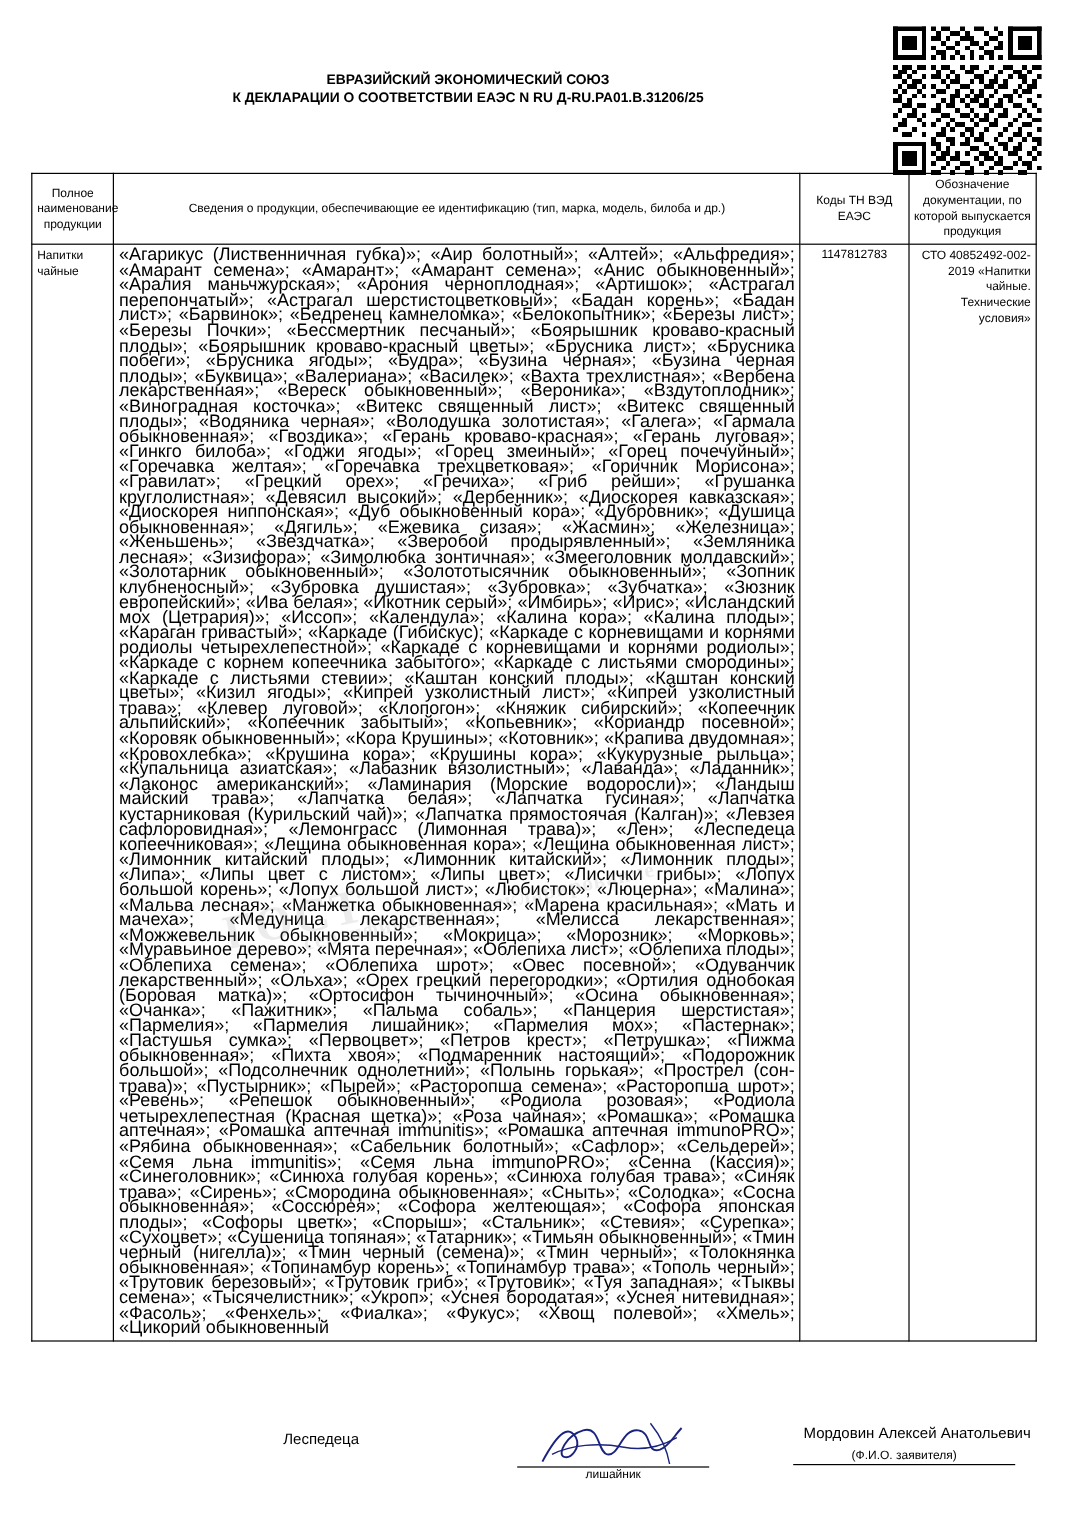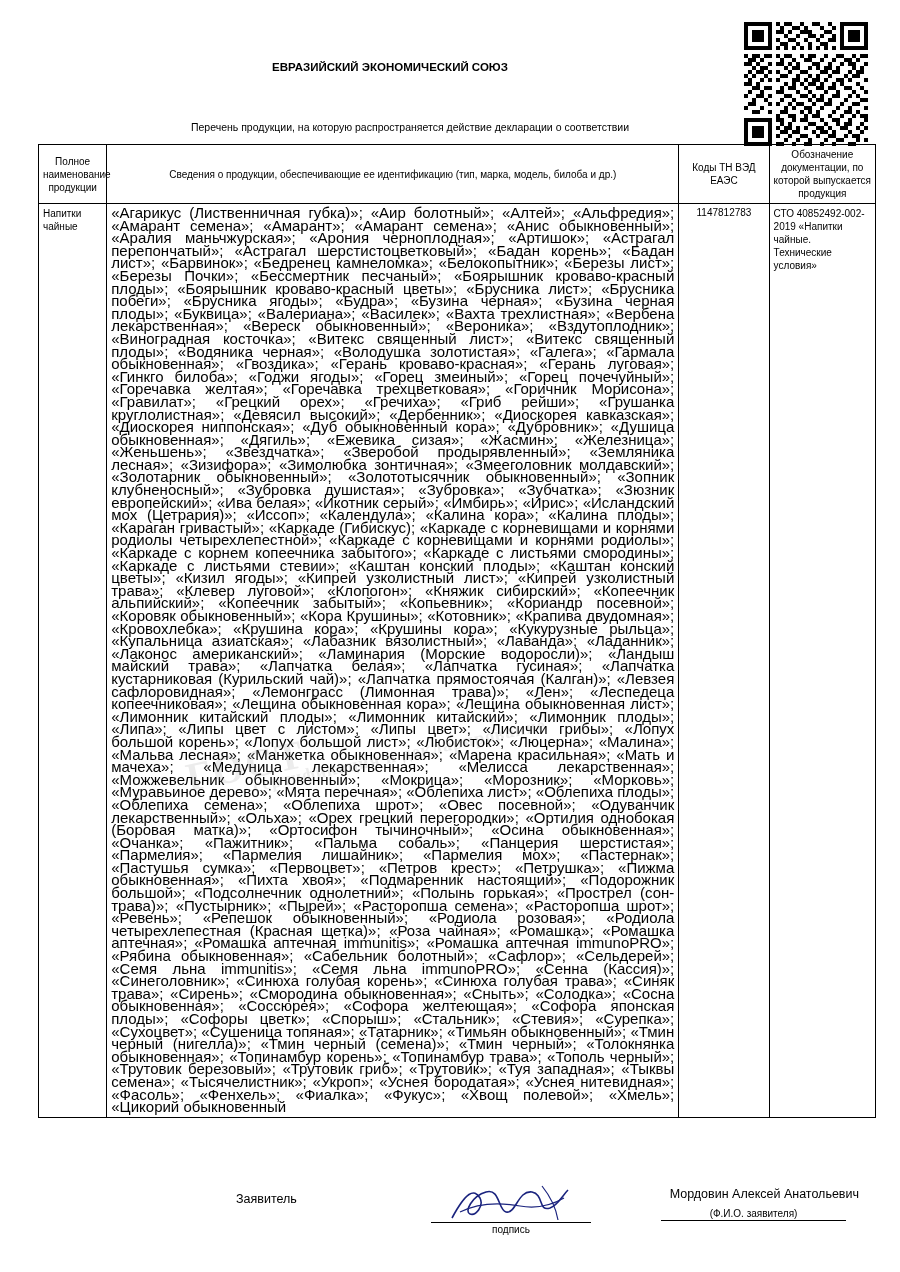--- a/index.html
+++ b/index.html
@@ -53,21 +53,21 @@
     width: 700px;
     text-align: center;
     font-size: 10.5px;
     line-height: 14px;
   }
 
   
   table.main {
     position: absolute;
     top: 144px;
-    left: 38px;
+    left: 26px;
     width: 838px;
     border-collapse: collapse;
     table-layout: fixed;
   }
   table.main th, table.main td {
     border: 1px solid #000000;
     vertical-align: top;
     padding: 3px 4px;
   }
   table.main th {
@@ -95,21 +95,21 @@
     text-align: justify;
     padding: 4px 6px 4px 6px;
   }
   td.cell-code {
     font-size: 10px;
     text-align: center;
     vertical-align: middle;
   }
   td.cell-doc {
     font-size: 10px;
-    text-align: left;
+    text-align: right;
     vertical-align: middle;
     line-height: 13px;
   }
 
   
   .watermark {
     position: absolute;
     top: 690px;
     left: 180px;
     width: 620px;
@@ -467,23 +467,23 @@
         <rect x="15" y="30" width="2" height="1"></rect>
           <rect x="19" y="30" width="1" height="1"></rect>
         <rect x="22" y="30" width="1" height="1"></rect>
           <rect x="26" y="30" width="2" height="1"></rect>
       </g>
     </svg>
   </div>
 
   <div class="doc-header">
     <div>ЕВРАЗИЙСКИЙ ЭКОНОМИЧЕСКИЙ СОЮЗ</div>
+    <div>К ДЕКЛАРАЦИИ О СООТВЕТСТВИИ ЕАЭС N RU Д-RU.РА01.В.31206/25</div>
   </div>
 
-  <div class="subtitle">Перечень продукции, на которую распространяется действие декларации о соответствии</div>
 
   <table class="main">
     <colgroup>
       <col class="col1">
         <col class="col2">
         <col class="col3">
         <col class="col4">
     </colgroup>
     <thead>
       <tr>
@@ -500,29 +500,29 @@
         <td class="cell-code">1147812783</td>
         <td class="cell-doc">СТО 40852492-002-2019 «Напитки чайные. Технические условия»</td>
       </tr>
     </tbody>
   </table>
 
   <div class="watermark">ГОСТ</div>
   <div class="watermark2">сертификация и декларирование</div>
 
   <div class="footer">
-    <div class="applicant-label">Заявитель</div>
+    <div class="applicant-label">Леспедеца</div>
 
     <svg class="sig-scribble" viewBox="0 0 130 44">
       <path d="M6,36 C20,10 28,6 34,16 C38,24 30,34 24,32 C18,30 26,14 40,10 C54,6 52,28 60,30 C70,32 72,8 86,10 C98,12 92,30 104,26 C112,23 116,14 122,8" fill="none" stroke="#1a237e" stroke-width="1.6"></path>
       <path d="M14,30 C30,22 52,20 74,24 C90,27 104,24 118,16" fill="none" stroke="#1a237e" stroke-width="1.2"></path>
       <path d="M96,4 C104,14 110,26 112,38" fill="none" stroke="#1a237e" stroke-width="1.2"></path>
     </svg>
 
     <div class="sig-line"></div>
-    <div class="sig-caption">подпись</div>
+    <div class="sig-caption">лишайник</div>
 
     <div class="name-text">Мордовин Алексей Анатольевич</div>
     <div class="name-line"></div>
     <div class="name-caption">(Ф.И.О. заявителя)</div>
   </div>
 
 </div>
 
 </body></html>

